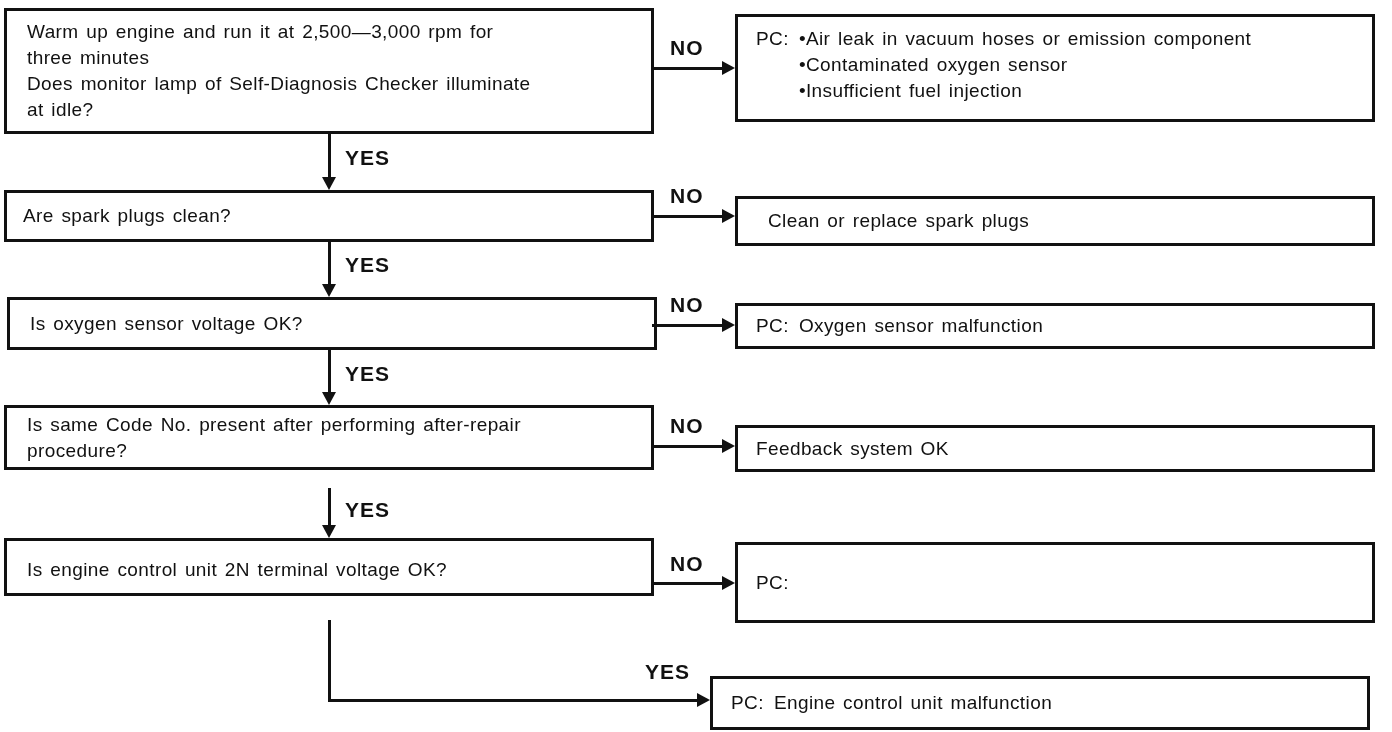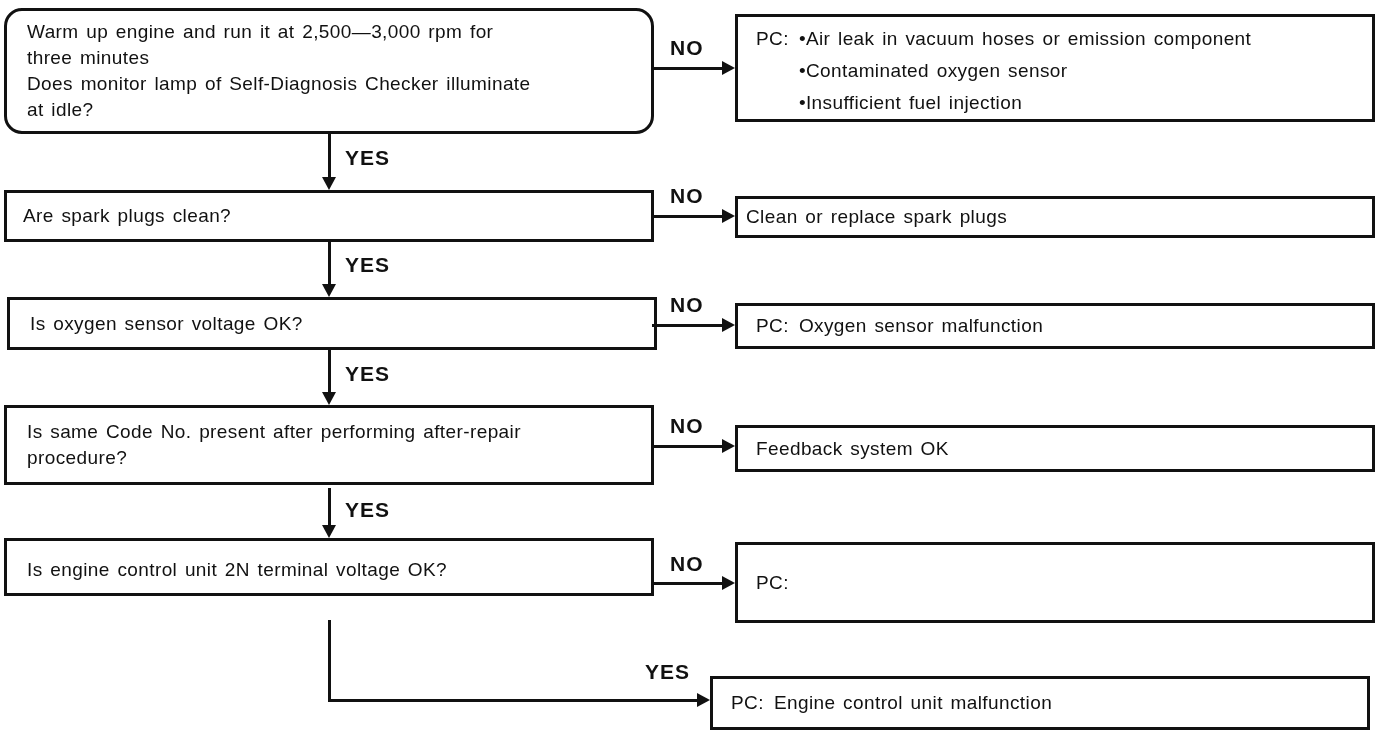--- a/index.html
+++ b/index.html
@@ -8,34 +8,34 @@
     font-family:"Liberation Sans","DejaVu Sans",sans-serif;color:#111;
     overflow:hidden;
   }
   .box{
     position:absolute;border:3px solid #111;background:#fff;box-sizing:border-box;
     display:flex;align-items:center;
     font-size:19px;line-height:26px;letter-spacing:0.4px;word-spacing:2px;
   }
   .txt{white-space:pre-line;}
   
-  .q1{left:4px;top:8px;width:650px;height:126px;padding:4px 20px;border-radius:18px;}
+  .q1{left:4px;top:8px;width:650px;height:126px;padding:4px 20px;}
   .q2{left:4px;top:190px;width:650px;height:52px;padding:0 16px;}
   .q3{left:7px;top:297px;width:650px;height:53px;padding:0 20px;}
-  .q4{left:4px;top:405px;width:650px;height:80px;padding:0 20px;}
+  .q4{left:4px;top:405px;width:650px;height:65px;padding:0 20px;}
   .q5{left:4px;top:538px;width:650px;height:58px;padding:0 20px;align-items:flex-start;padding-top:16px;}
   
   .r1{left:735px;top:14px;width:640px;height:108px;padding:4px 18px;align-items:flex-start;padding-top:9px;}
-  .r2{left:735px;top:196px;width:640px;height:42px;padding:0 8px;}
+  .r2{left:735px;top:196px;width:640px;height:50px;padding:0 30px;}
   .r3{left:735px;top:303px;width:640px;height:46px;padding:0 18px;}
   .r4{left:735px;top:425px;width:640px;height:47px;padding:0 18px;text-align:center;}
   .r5{left:735px;top:542px;width:640px;height:81px;padding:0 18px;}
   .r6{left:710px;top:676px;width:660px;height:54px;padding:0 18px;}
   .pc{margin-right:10px;flex:0 0 auto;}
-  .items{display:flex;flex-direction:column;gap:6px;}
+  .items{display:flex;flex-direction:column;}
   
   .line{position:absolute;background:#111;}
   .vl{width:3px;left:328px;}
   .vl1{top:134px;height:48px;}
   .vl2{top:242px;height:46px;}
   .vl3{top:350px;height:46px;}
   .vl4{top:488px;height:42px;}
   .vl5{top:620px;height:82px;}
   .hl{height:3px;}
   .nl1{left:652px;top:67px;width:74px;}

